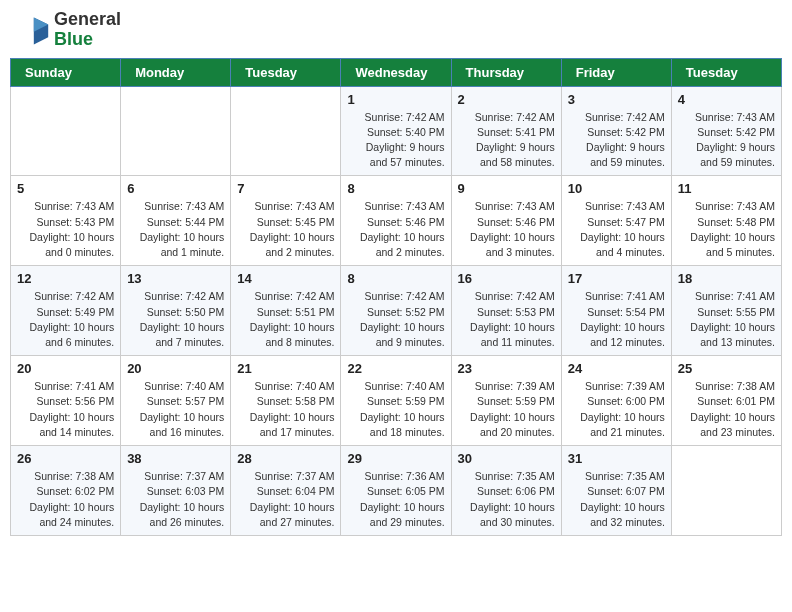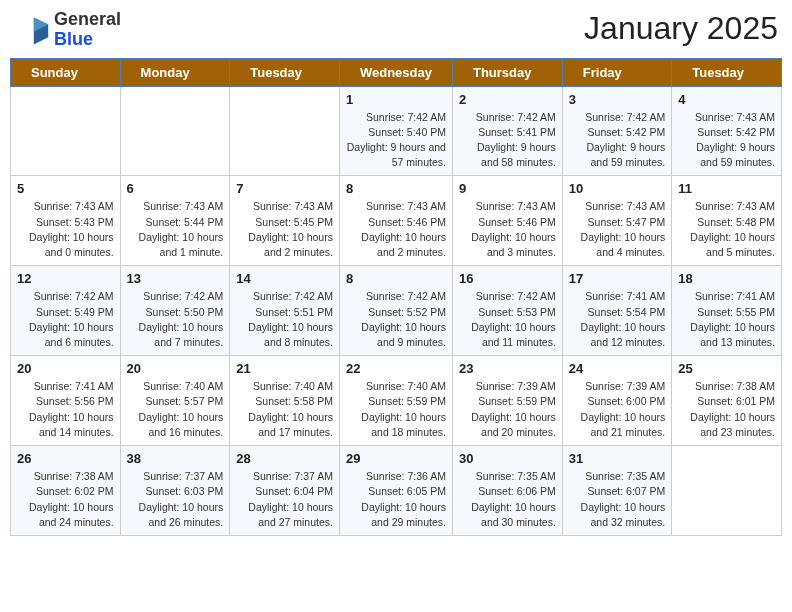--- a/index.html
+++ b/index.html
@@ -21,21 +21,21 @@
       display: flex;
       align-items: center;
       gap: 4px;
     }
     .logo-text {
       font-size: 18px;
       font-weight: bold;
       line-height: 1.1;
     }
     .logo-general { color: #333; }
-    .logo-blue { color: #1d4ed8; }
+    .logo-blue { color: #15803d; }
     .logo-icon {
       width: 36px;
       height: 36px;
     }
     .title-block {
       text-align: right;
     }
     .calendar-title {
       font-size: 32px;
       font-weight: normal;
@@ -44,24 +44,24 @@
     .calendar-subtitle {
       font-size: 16px;
       color: #444;
     }
     .calendar {
       width: 100%;
       border-collapse: collapse;
       border: 1px solid #ccc;
     }
     .calendar th {
-      background-color: #a16207;
+      background-color: #15803d;
       color: #fff;
       text-align: left;
-      padding: 6px 20px;
+      padding: 6px 14px;
       font-size: 13px;
       font-weight: bold;
       border: 1px solid #4a80b5;
     }
     .calendar td {
       width: 14.28%;
       vertical-align: top;
       padding: 5px 6px;
       border: 1px solid #ccc;
       font-size: 11px;
@@ -100,21 +100,20 @@
     <svg class="logo-icon" viewBox="0 0 40 40" xmlns="http://www.w3.org/2000/svg">
       <polygon points="22,6 38,14 38,28 22,36" fill="#2a6099"></polygon>
       <polygon points="22,6 38,14 22,22" fill="#4a90c4"></polygon>
     </svg>
     <div class="logo-text">
       <span class="logo-general">General</span><br>
       <span class="logo-blue">Blue</span>
     </div>
   </div>
   <div class="title-block">
-    <div class="calendar-title">January 2025</div>
   </div>
 </div>
 
 <table class="calendar">
   <thead>
     <tr>
     <th>Sunday</th>
         <th>Monday</th>
         <th>Tuesday</th>
         <th>Wednesday</th>

